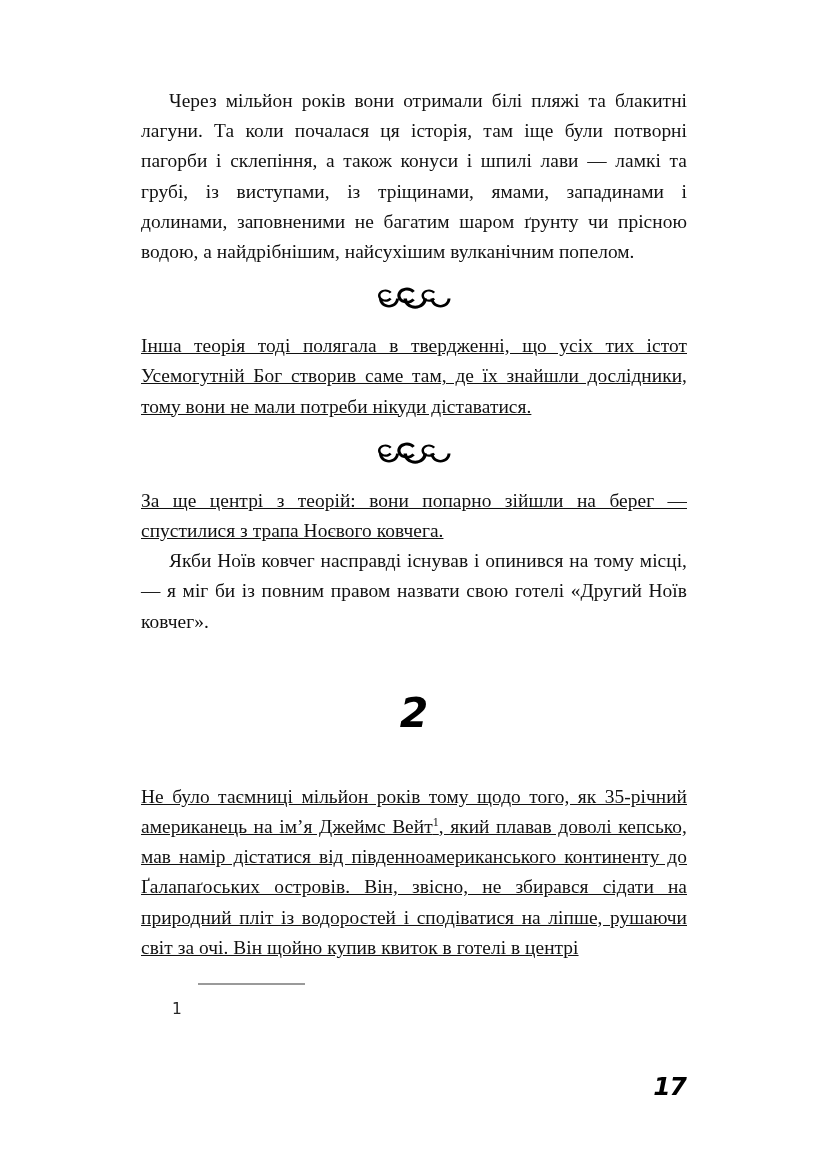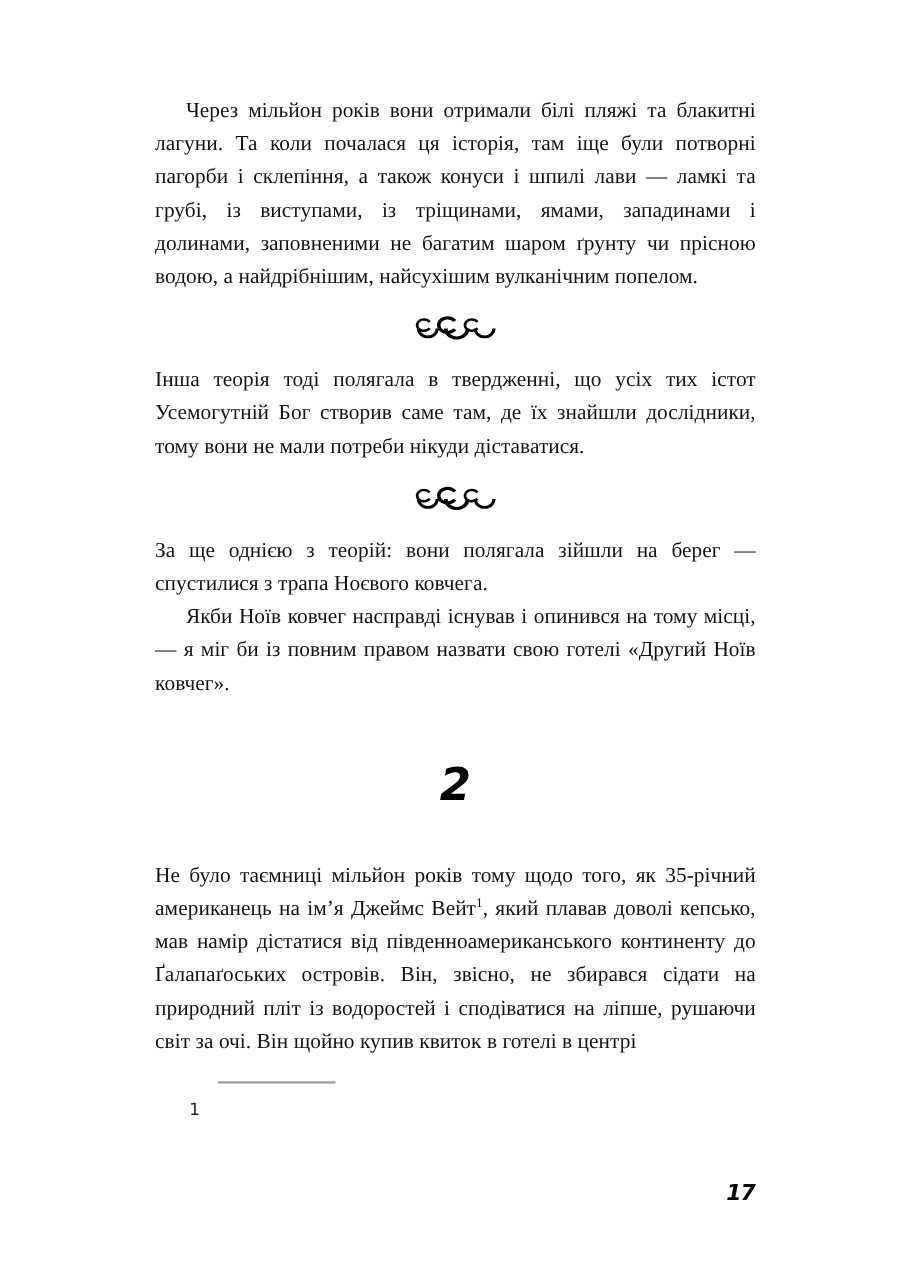--- a/index.html
+++ b/index.html
@@ -40,20 +40,21 @@
     text-justify: inter-word;
     letter-spacing: 0.05px;
     hyphens: manual;
     -webkit-hyphens: manual;
   }
   p.body-par.indent {
     text-indent: 28px;
   }
   p.body-par.noindent {
     text-indent: 0;
+    text-decoration: underline;
   }
 
   .footnote-ref {
     font-size: 0.62em;
     vertical-align: super;
     line-height: 0;
   }
 
   
   .ornament {
@@ -126,21 +127,21 @@
   }
 
   
   .page-number {
     position: absolute;
     right: 142px;
     top: 1074px;
     font-family: "DejaVu Sans", sans-serif;
     font-weight: 700;
     font-style: italic;
-    font-size: 20px;
+    font-size: 25px;
     line-height: 1;
     color: #000000;
     letter-spacing: -1px;
   }
 </style>
 </head>
 <body>
 
 <div class="page">
 
@@ -177,21 +178,21 @@
           <path d="M52.0 3.4 C47.8 3.4 44.5 6.2 44.5 9.6 C44.5 13.0 47.8 15.8 52.0 15.8 C54.5 15.8 56.7 14.8 58.1 13.2 L56.1 11.8 C55.1 12.9 53.7 13.6 52.0 13.6 C49.2 13.6 47.0 11.8 47.0 9.6 C47.0 7.4 49.2 5.6 52.0 5.6 C53.7 5.6 55.1 6.3 56.1 7.4 L58.1 6.0 C56.7 4.4 54.5 3.4 52.0 3.4 Z"></path>
           <path d="M2.0 12.6 C2.0 17.6 6.5 21.6 12.0 21.6 C17.5 21.6 22.0 17.6 22.0 12.6 L19.0 12.6 C19.0 16.1 15.9 18.9 12.0 18.9 C8.1 18.9 5.0 16.1 5.0 12.6 Z"></path>
           <path d="M26.5 12.6 C26.5 18.2 31.8 22.7 38.2 22.7 C44.6 22.7 49.9 18.2 49.9 12.6 L46.4 12.6 C46.4 16.6 42.7 19.8 38.2 19.8 C33.7 19.8 30.0 16.6 30.0 12.6 Z"></path>
           <path d="M53.5 12.6 C53.5 17.6 58.0 21.6 63.5 21.6 C69.0 21.6 73.5 17.6 73.5 12.6 L70.5 12.6 C70.5 16.1 67.4 18.9 63.5 18.9 C59.6 18.9 56.5 16.1 56.5 12.6 Z"></path>
         </g>
       </svg>
     </div>
 
     <div class="gap-after-orn2"></div>
 
-    <p class="body-par noindent">За ще однією з теорій: вони полягала зійшли на берег — спустилися з трапа Ноєвого ковчега.</p>
+    <p class="body-par noindent">За ще центрі з теорій: вони попарно зійшли на берег — спустилися з трапа Ноєвого ковчега.</p>
 
     <p class="body-par indent">Якби Ноїв ковчег насправді існував і опинився на тому місці, — я міг би із повним правом назвати свою готелі «Другий Ноїв ковчег».</p>
 
     <div class="gap-before-num"></div>
 
     <div class="chapter-number">2</div>
 
     <div class="gap-after-num"></div>
 
     <p class="body-par noindent"><span>Не було таємниці мільйон років тому щодо того, як 35-річний американець на ім’я Джеймс Вейт</span><span class="footnote-ref">1</span><span>, який плавав доволі кепсько, мав намір дістатися від південноамериканського континенту до Ґалапаґоських островів. Він, звісно, не збирався сідати на природний пліт із водоростей і сподіватися на ліпше, рушаючи світ за очі. Він щойно купив квиток в готелі в центрі</span></p>

